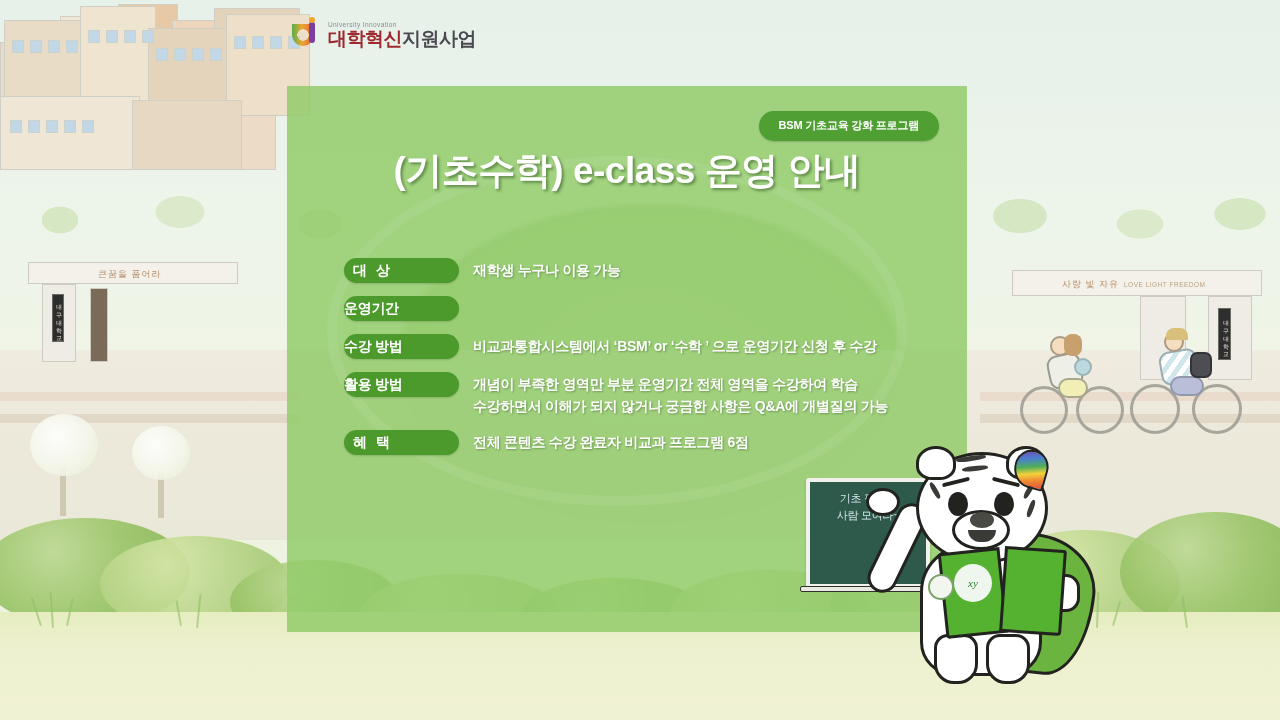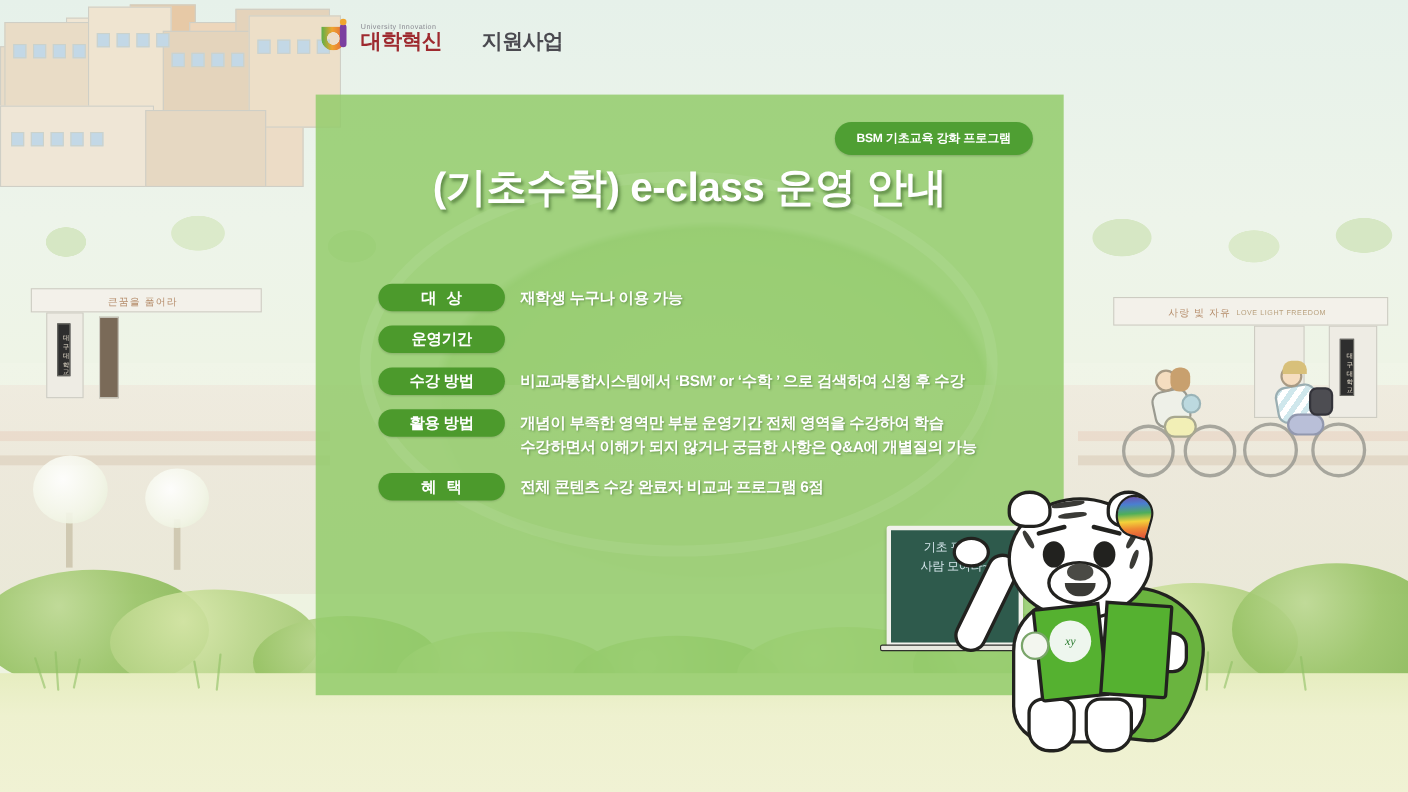--- a/index.html
+++ b/index.html
@@ -139,21 +139,21 @@
   #logoMark .j-dot {
     position: absolute; left: 17px; top: -1px; width: 6px; height: 6px;
     background: #f0a52e; border-radius: 50%;
   }
   #logoEn {
     font-size: 6.5px; color: #8a8a92; letter-spacing: .4px;
     margin-bottom: 1px;
   }
   #logoKo { font-size: 19px; font-weight: 700; letter-spacing: -.5px; line-height: 1; }
   #logoKo .red  { color: #9e2a2f; }
-  #logoKo .gray { color: #4a4a50; margin-left: 36px; }
+  #logoKo .gray { color: #4a4a50; }
 
   
   #panel {
     position: absolute; left: 287px; top: 86px;
     width: 680px; height: 546px;
     background: rgba(148, 204, 108, 0.86);
   }
   
   #panel::before {
     content: ""; position: absolute; left: 40px; top: 70px;
@@ -182,21 +182,21 @@
   #rows {
     position: absolute; left: 57px; top: 172px; right: 14px;
   }
   .row {
     display: flex; align-items: flex-start; margin-bottom: 13px;
   }
   .row.tall { margin-bottom: 13px; }
   .pill {
     flex: 0 0 auto; width: 115px; height: 25px; line-height: 25px;
     background: #4c9a2c; color: #fff; border-radius: 14px;
-    font-size: 14px; font-weight: 700; text-align: center;
+    font-size: 14px; font-weight: 700; 
     letter-spacing: -.3px; box-shadow: 0 1px 2px rgba(0,0,0,.15);
   }
   .pill.spaced { letter-spacing: 9px; text-indent: 9px; }
   .val {
     margin-left: 14px; color: #ffffff; font-weight: 700;
     font-size: 14px; line-height: 1.55; letter-spacing: -.3px;
     text-shadow: 1px 1px 2px rgba(45,85,30,.45);
     padding-top: 2px;
   }
   .val .l { display: block; white-space: nowrap; }
@@ -456,21 +456,21 @@
           <div class="val">
             <span class="l">재학생 누구나 이용 가능</span>
           </div>
         </div>
         <div class="row">
           <div class="pill">운영기간</div>
         </div>
         <div class="row">
           <div class="pill">수강 방법</div>
           <div class="val">
-            <span class="l">비교과통합시스템에서 ‘BSM’ or ‘수학 ’ 으로 검색하여 신청 후 수강</span>
+            <span class="l">비교과통합시스템에서 ‘BSM’ or ‘수학 ’ 으로 운영기간 신청 후 수강</span>
           </div>
         </div>
         <div class="row tall">
           <div class="pill">활용 방법</div>
           <div class="val">
             <span class="l">개념이 부족한 영역만 부분 운영기간 전체 영역을 수강하여 학습</span>
             <span class="l">수강하면서 이해가 되지 않거나 궁금한 사항은 Q&amp;A에 개별질의 가능</span>
           </div>
         </div>
         <div class="row">

